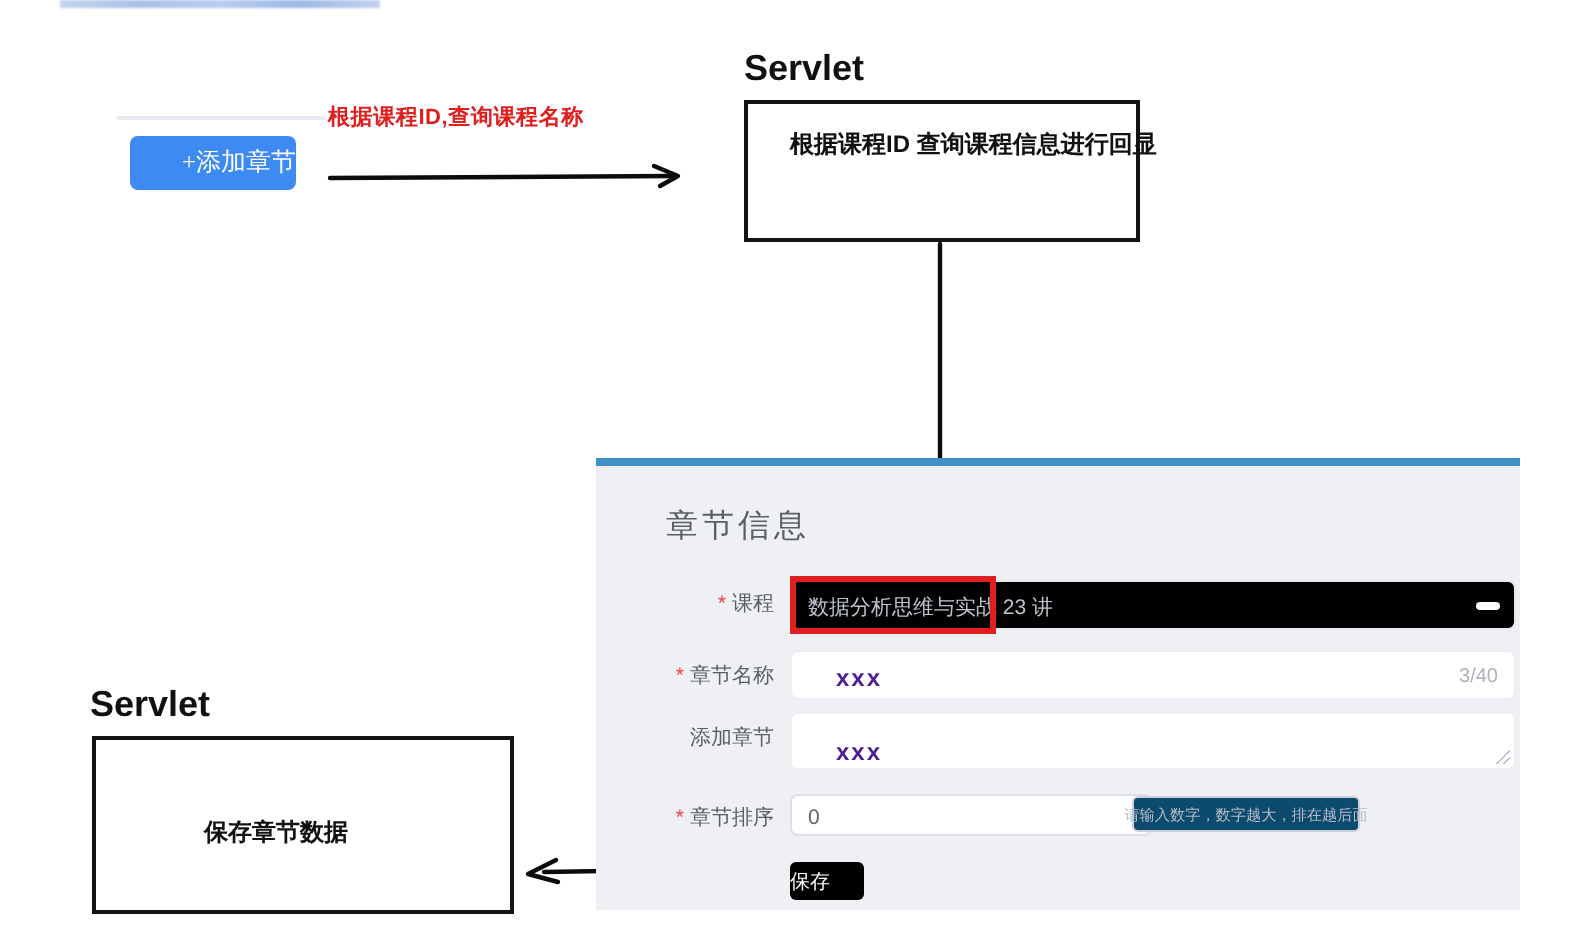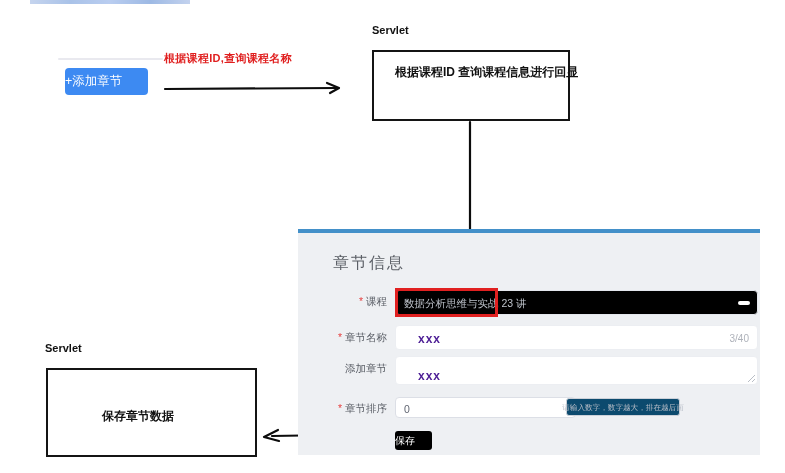--- a/index.html
+++ b/index.html
@@ -27,27 +27,27 @@
     font-size: 11px; white-space: nowrap; letter-spacing: 0.3px;
   }
   #note-query { left: 164px; top: 51px; }
   #note-echo { left: 498px; top: 268px; }
   #note-save { left: 450px; top: 430px; font-size: 11.5px; }
 
   
   .add-btn {
     position: absolute; left: 65px; top: 68px; width: 83px; height: 27px;
     background: #3d8af2; color: #fff; border: none; border-radius: 4px;
-    font-size: 12.5px; display: flex; align-items: center; justify-content: flex-start;
-    font-family: Liberation Sans, sans-serif; cursor: pointer;
+    font-size: 12.5px; display: flex; align-items: center; justify-content: flex-end;
+    font-family: Liberation Serif, serif; cursor: pointer;
   }
 
   
   .servlet-label {
-    position: absolute; font-weight: bold; font-size: 11px; color: #111;
+    position: absolute; font-weight: bold; font-size: 18px; color: #111;
   }
   #servlet-top-label { left: 372px; top: 24px; }
   #servlet-bottom-label { left: 45px; top: 342px; }
   .flow-box {
     position: absolute; background: #fff; border: 2.5px solid #141414;
   }
   #flow-box-top { left: 372px; top: 50px; width: 198px; height: 71px; }
   #flow-box-top .flow-box-text { position: absolute; left: 21px; top: 12px; }
   #flow-box-bottom { left: 46px; top: 368px; width: 211px; height: 89px; }
   #flow-box-bottom .flow-box-text { position: absolute; left: 54px; top: 26px; margin-top: 12px; }

